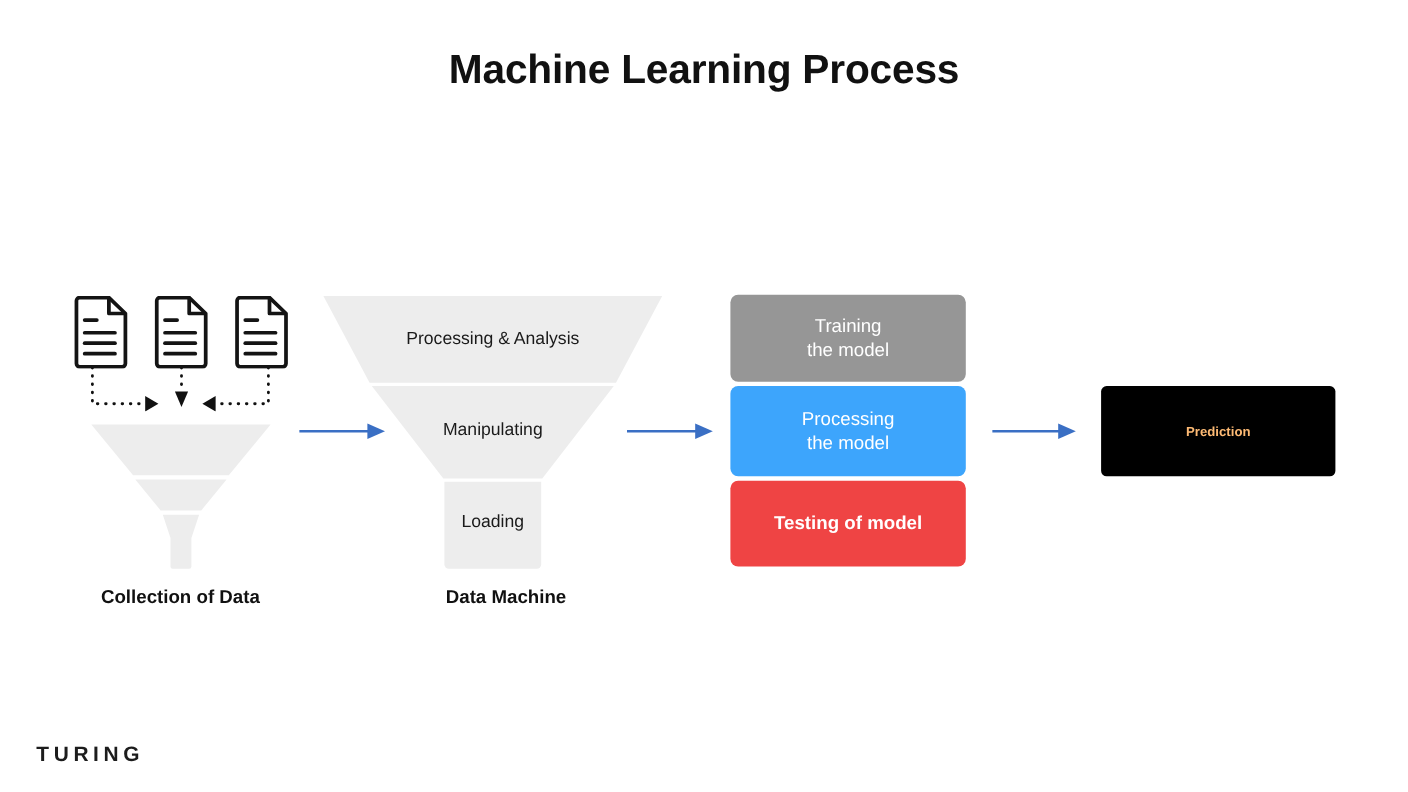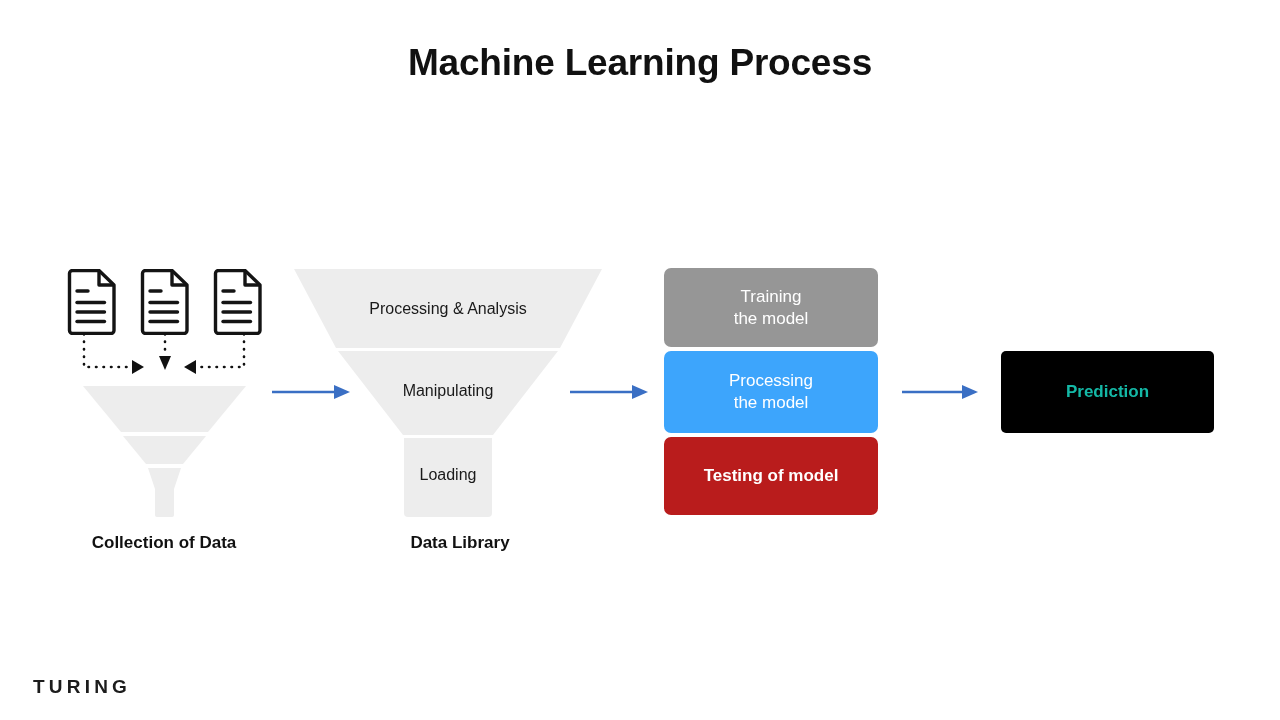--- a/index.html
+++ b/index.html
@@ -82,32 +82,32 @@
     color: #ffffff;
     display: flex;
     align-items: center;
     justify-content: center;
     text-align: center;
     line-height: 1.28;
     font-size: 17px;
   }
   .box-training  { top: 268px; height: 79px; background: #969696; font-weight: normal; }
   .box-evaluating{ top: 351px; height: 82px; background: #3da5fc; font-weight: normal; }
-  .box-testing   { top: 437px; height: 78px; background: #b91c1c; font-weight: bold; }
+  .box-testing   { top: 437px; height: 78px; background: #ef4444; font-weight: bold; }
 
   .prediction-box {
     position: absolute;
     left: 1001px;
     top: 351px;
     width: 213px;
     height: 82px;
     background: #000000;
     border-radius: 5px;
-    color: #14b8a6;
-    font-size: 17px;
+    color: #fdba74;
+    font-size: 12px;
     font-weight: bold;
     display: flex;
     align-items: center;
     justify-content: center;
   }
 
   
   .arrow { position: absolute; }
   .arrow svg { display: block; }
 
@@ -197,21 +197,21 @@
     <svg width="310" height="250" viewBox="0 0 310 250" xmlns="http://www.w3.org/2000/svg">
       <path d="M1 1 H309 L267 80 H43 Z" fill="#ededed"></path>
       <path d="M45 83 H265 L200 167 H110 Z" fill="#ededed"></path>
       <path d="M111 170 H199 V222 H111 Z" fill="#ededed"></path>
       <path d="M111 222 H199 V245 a4 4 0 0 1 -4 4 H115 a4 4 0 0 1 -4 -4 Z" fill="#ededed"></path>
     </svg>
     <div class="seg-label" style="top:32px; left:0; width:310px;">Processing &amp; Analysis</div>
     <div class="seg-label" style="top:114px; left:0; width:310px;">Manipulating</div>
     <div class="seg-label" style="top:198px; left:0; width:310px;">Loading</div>
   </div>
-  <div class="caption" style="left:320px; top:533px; width:280px;">Data Library</div>
+  <div class="caption" style="left:320px; top:533px; width:280px;">Data Machine</div>
 
   <div class="stage-box box-training">
     <div>
       <div>Training</div>
       <div>the model</div>
     </div>
   </div>
 
   <div class="stage-box box-evaluating">
     <div>

